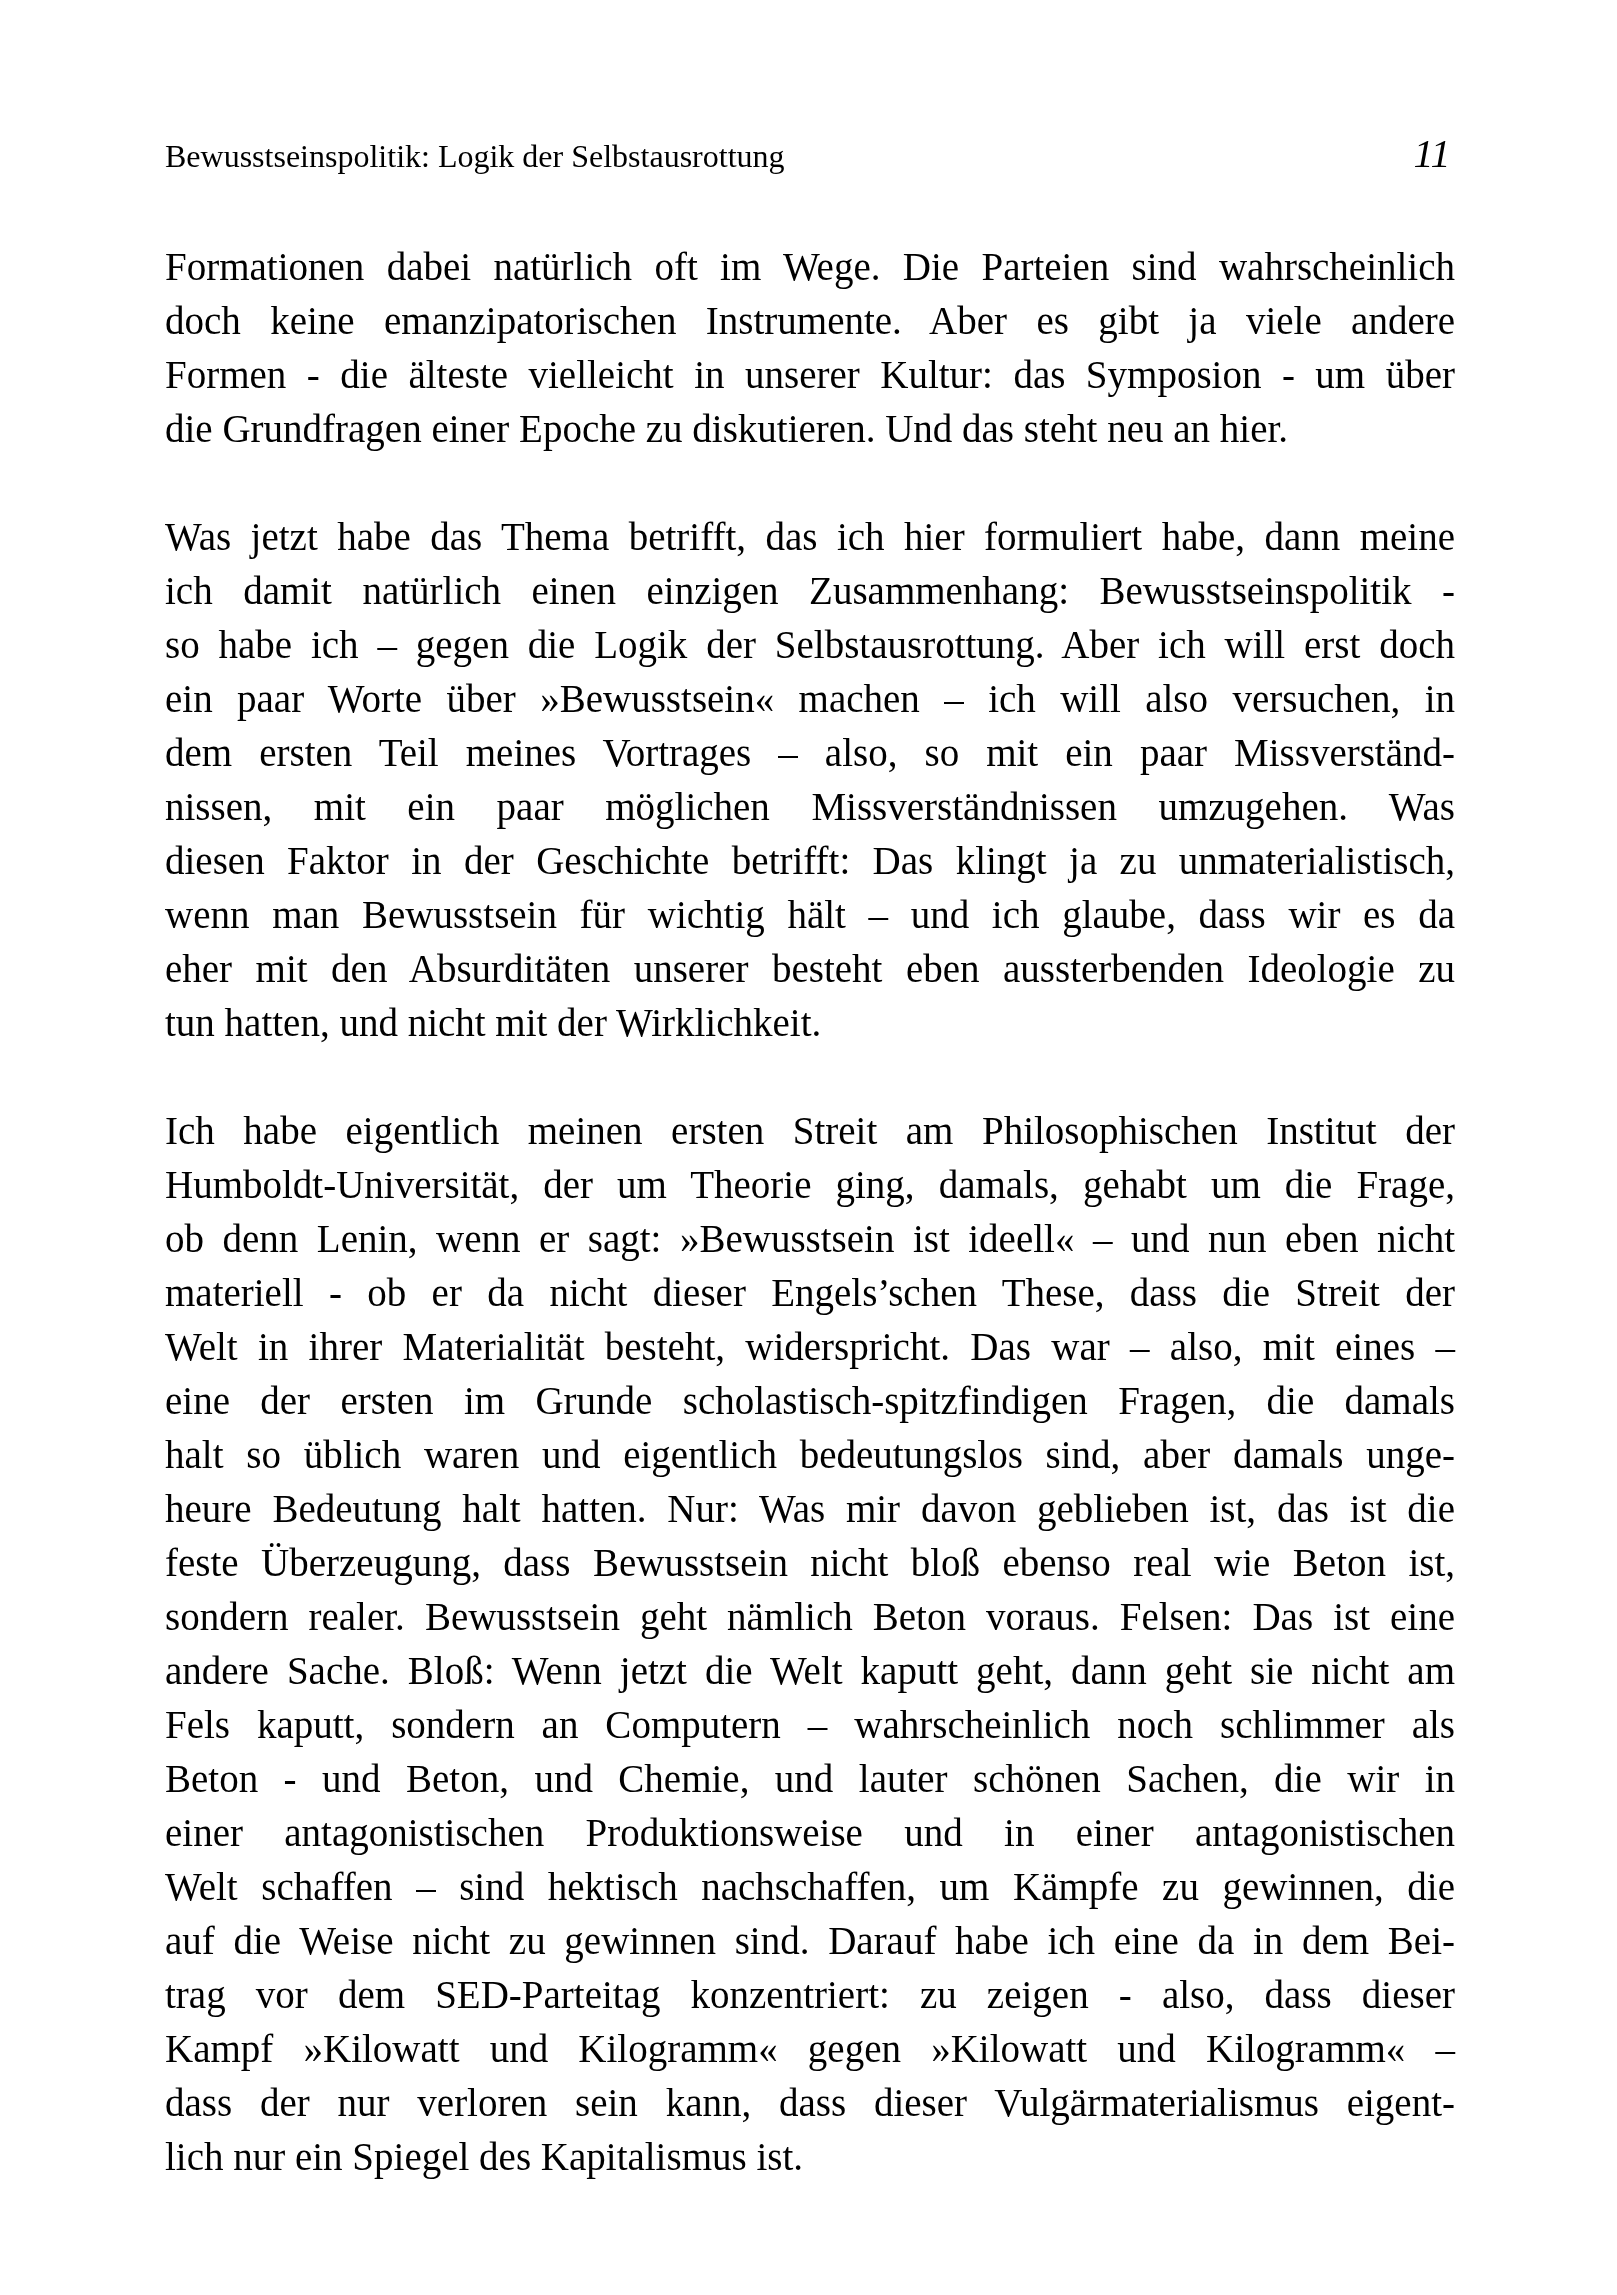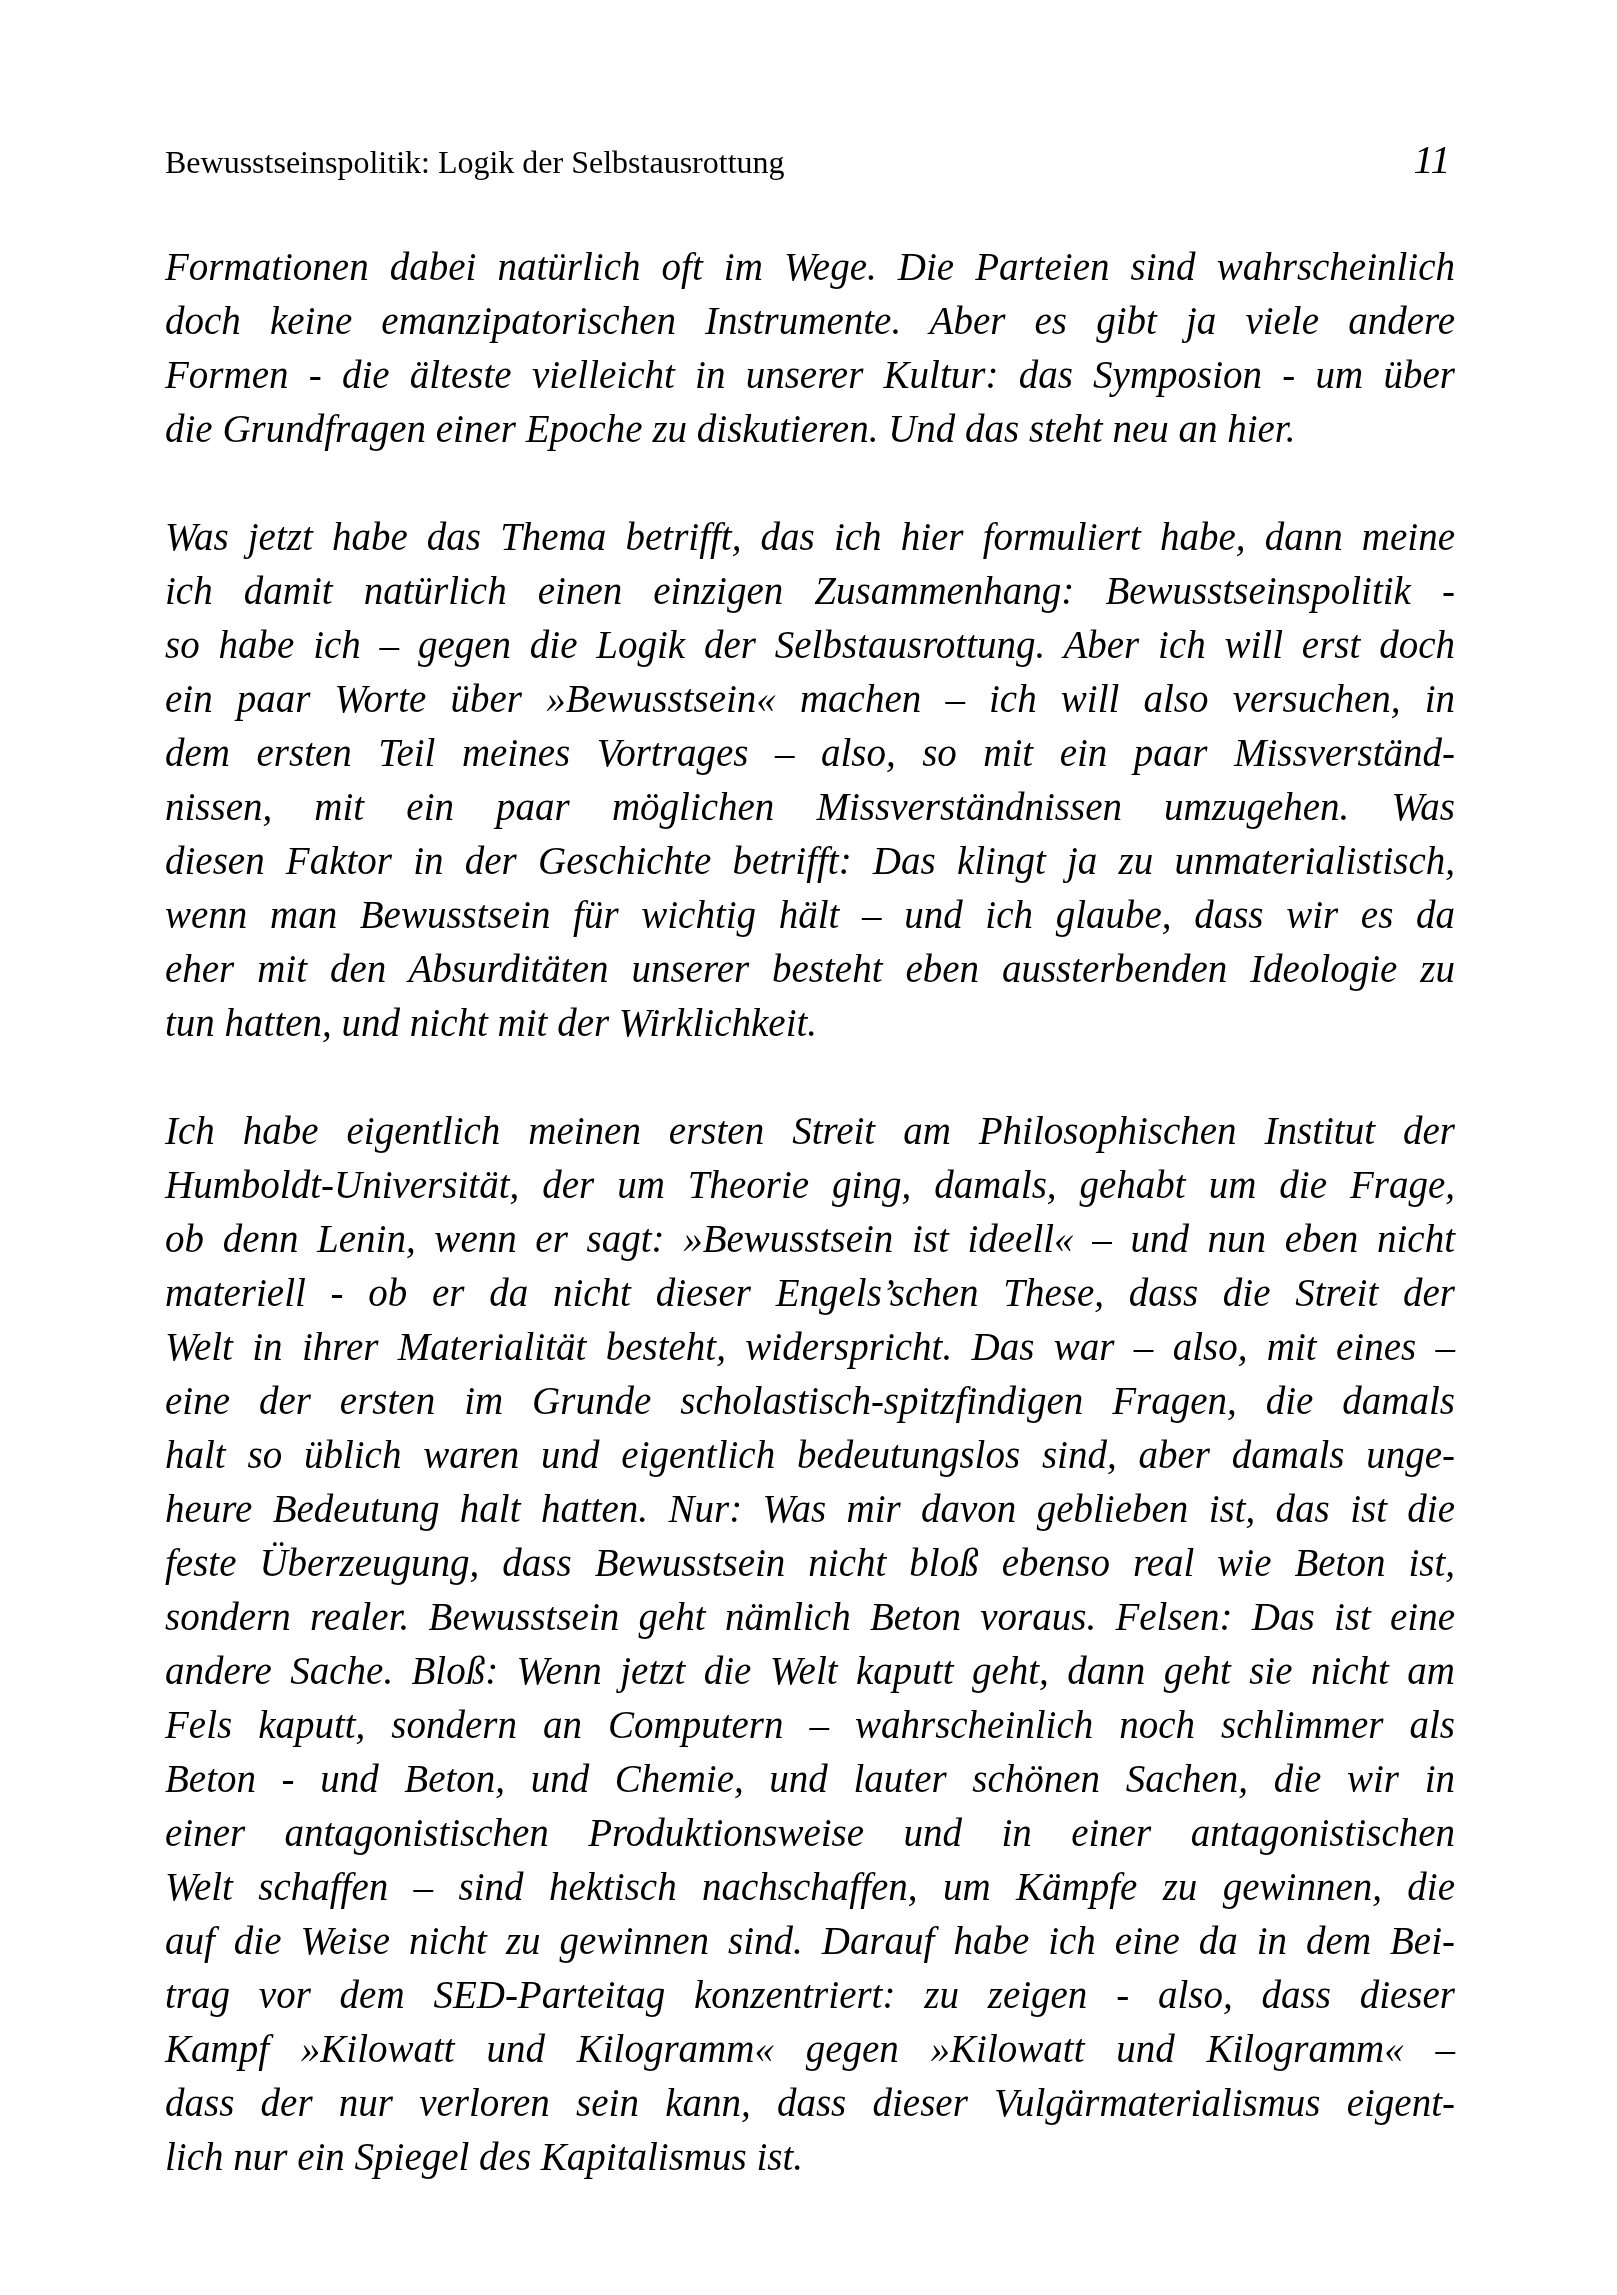--- a/index.html
+++ b/index.html
@@ -14,21 +14,20 @@
     overflow: hidden;
     color: #000000;
     font-family: "Liberation Serif", "DejaVu Serif", serif;
   }
   .running-head {
     position: absolute;
     left: 165px;
     top: 135px;
     width: 1290px;
     height: 42px;
-    margin-top: 6px;
   }
   .running-title {
     position: absolute;
     left: 0;
     top: 0;
     font-size: 32px;
     line-height: 42px;
     white-space: nowrap;
   }
   .page-number {
@@ -51,21 +50,20 @@
     line-height: 54px;
     text-align: justify;
     text-align-last: left;
   }
   .line {
     display: block;
     text-align: justify;
     text-align-last: justify;
     white-space: nowrap;
     height: 54px;
-    font-style: italic;
   }
   .line.last {
     text-align-last: left;
   }
 </style>
 </head>
 <body>
 
 <header class="running-head">
   <span class="running-title">Bewusstseinspolitik: Logik der Selbstausrottung</span>

